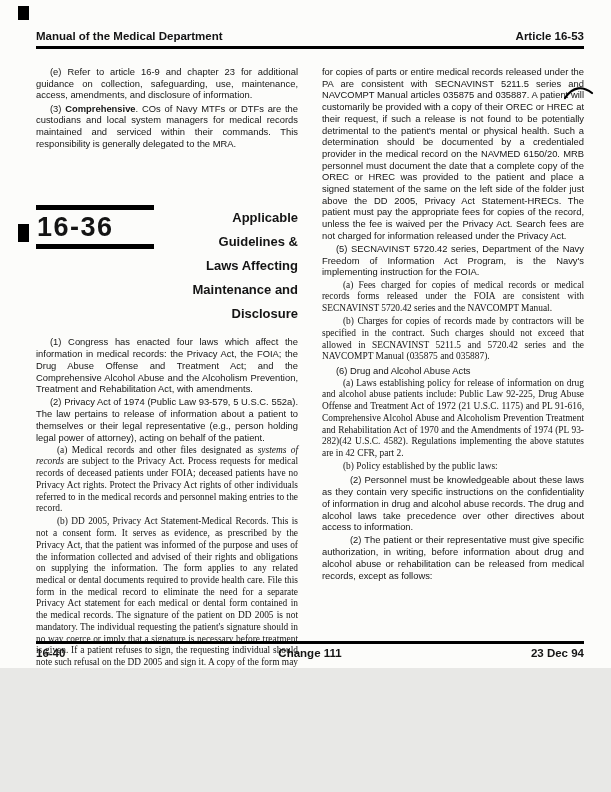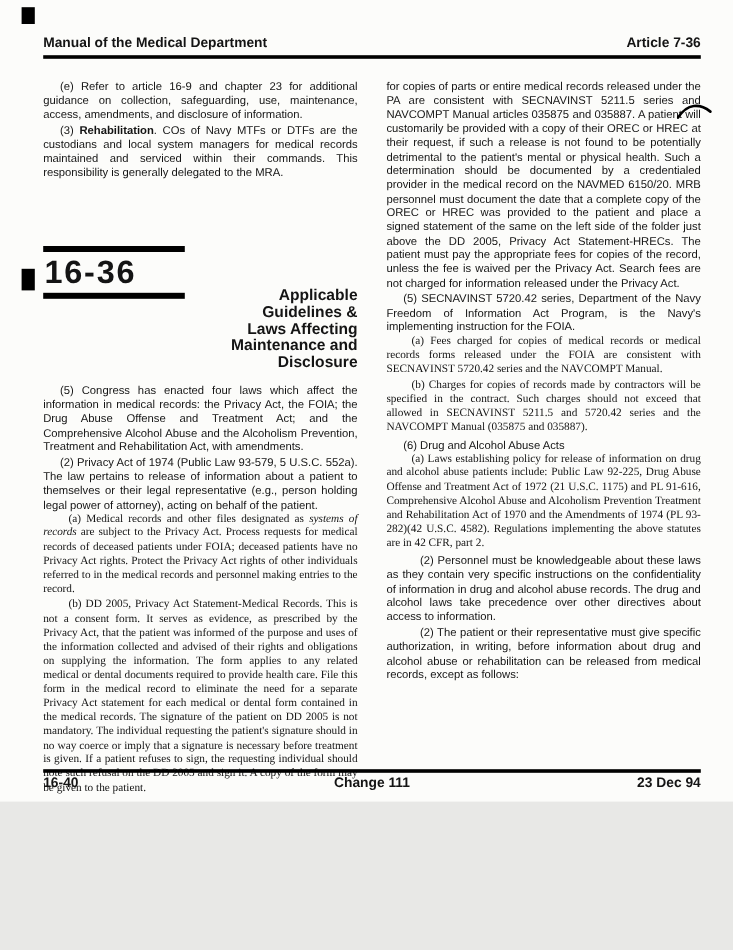--- a/index.html
+++ b/index.html
@@ -32,23 +32,22 @@
   
   .section-block{display:flex;margin:56px 0 10px 0;}
   .section-left{width:118px;flex:0 0 118px;}
   .bar{height:5px;background:#000;}
   .section-number{
     font-size:27px;font-weight:bold;letter-spacing:1.5px;
     padding:2px 0 2px 1px;line-height:30px;
   }
   .section-title{
     flex:1;text-align:right;font-weight:bold;
-    font-size:13px;line-height:14px;white-space:pre-line;
+    font-size:13px;line-height:24px;white-space:pre-line;
     padding-top:1px;
-    margin-top:33px;
   }
   
   .footer{position:absolute;left:36px;right:27px;bottom:9px;}
   .footer-rule{height:3px;background:#000;margin-bottom:3px;}
   .footer-row{position:relative;display:flex;justify-content:space-between;font-weight:bold;font-size:11.5px;}
   .footer-center{position:absolute;left:50%;transform:translateX(-50%);text-align:center;}
   
   .binding-mark{position:absolute;left:18px;width:11px;background:#000;}
   .bm-top{top:6px;height:14px;}
   .bm-mid{top:224px;height:18px;}
@@ -68,61 +67,62 @@
   <svg class="pen-mark pm-top" width="30" height="18">
     <path d="M1,14 C9,2 19,2 28,9" stroke="#000" stroke-width="2.2" fill="none" stroke-linecap="round"></path>
   </svg>
   <svg class="pen-mark pm-bot" width="30" height="18">
     <path d="M1,5 C10,15 20,14 28,4" stroke="#000" stroke-width="2.2" fill="none" stroke-linecap="round"></path>
   </svg>
 
   <div class="header">
     <div class="header-row">
       <span class="header-left">Manual of the Medical Department</span>
-      <span class="header-right">Article 7-36</span>
+      <span class="header-right">Article 16-53</span>
     </div>
     <div class="header-rule"></div>
   </div>
 
   <div class="columns">
 
     <div class="col">
       <div>
           <p class="para level-1"><span>(e) Refer to article 16-9 and chapter 23 for additional guidance on collection, safeguarding, use, maintenance, access, amendments, and disclosure of information.</span></p>
-          <p class="para level-1"><span>(3) </span><span class="bold">Rehabilitation</span><span>. COs of Navy MTFs or DTFs are the custodians and local system managers for medical records maintained and serviced within their commands. This responsibility is generally delegated to the MRA.</span></p>
+          <p class="para level-1"><span>(3) </span><span class="bold">Comprehensive</span><span>. COs of Navy MTFs or DTFs are the custodians and local system managers for medical records maintained and serviced within their commands. This responsibility is generally delegated to the MRA.</span></p>
         </div>
 
       <div class="section-block">
         <div class="section-left">
           <div class="bar"></div>
           <div class="section-number">16-36</div>
           <div class="bar"></div>
         </div>
         <div class="section-title">Applicable
 Guidelines &amp;
 Laws Affecting
 Maintenance and
 Disclosure</div>
       </div>
 
       <div>
-          <p class="para level-1"><span>(5) Congress has enacted four laws which affect the information in medical records: the Privacy Act, the FOIA; the Drug Abuse Offense and Treatment Act; and the Comprehensive Alcohol Abuse and the Alcoholism Prevention, Treatment and Rehabilitation Act, with amendments.</span></p>
+          <p class="para level-1"><span>(1) Congress has enacted four laws which affect the information in medical records: the Privacy Act, the FOIA; the Drug Abuse Offense and Treatment Act; and the Comprehensive Alcohol Abuse and the Alcoholism Prevention, Treatment and Rehabilitation Act, with amendments.</span></p>
           <p class="para level-1"><span>(2) Privacy Act of 1974 (Public Law 93-579, 5 U.S.C. 552a). The law pertains to release of information about a patient to themselves or their legal representative (e.g., person holding legal power of attorney), acting on behalf of the patient.</span></p>
           <p class="para level-2"><span>(a) Medical records and other files designated as </span><span class="italic">systems of records</span><span> are subject to the Privacy Act. Process requests for medical records of deceased patients under FOIA; deceased patients have no Privacy Act rights. Protect the Privacy Act rights of other individuals referred to in the medical records and personnel making entries to the record.</span></p>
           <p class="para level-2"><span>(b) DD 2005, Privacy Act Statement-Medical Records. This is not a consent form. It serves as evidence, as prescribed by the Privacy Act, that the patient was informed of the purpose and uses of the information collected and advised of their rights and obligations on supplying the information. The form applies to any related medical or dental documents required to provide health care. File this form in the medical record to eliminate the need for a separate Privacy Act statement for each medical or dental form contained in the medical records. The signature of the patient on DD 2005 is not mandatory. The individual requesting the patient's signature should in no way coerce or imply that a signature is necessary before treatment is given. If a patient refuses to sign, the requesting individual should note such refusal on the DD 2005 and sign it. A copy of the form may be given to the patient.</span></p>
         </div>
     </div>
 
     <div class="col">
         <p class="para level-1 no-indent"><span>for copies of parts or entire medical records released under the PA are consistent with SECNAVINST 5211.5 series and NAVCOMPT Manual articles 035875 and 035887. A patient will customarily be provided with a copy of their OREC or HREC at their request, if such a release is not found to be potentially detrimental to the patient's mental or physical health. Such a determination should be documented by a credentialed provider in the medical record on the NAVMED 6150/20. MRB personnel must document the date that a complete copy of the OREC or HREC was provided to the patient and place a signed statement of the same on the left side of the folder just above the DD 2005, Privacy Act Statement-HRECs. The patient must pay the appropriate fees for copies of the record, unless the fee is waived per the Privacy Act. Search fees are not charged for information released under the Privacy Act.</span></p>
         <p class="para level-1"><span>(5) SECNAVINST 5720.42 series, Department of the Navy Freedom of Information Act Program, is the Navy's implementing instruction for the FOIA.</span></p>
         <p class="para level-2"><span>(a) Fees charged for copies of medical records or medical records forms released under the FOIA are consistent with SECNAVINST 5720.42 series and the NAVCOMPT Manual.</span></p>
         <p class="para level-2"><span>(b) Charges for copies of records made by contractors will be specified in the contract. Such charges should not exceed that allowed in SECNAVINST 5211.5 and 5720.42 series and the NAVCOMPT Manual (035875 and 035887).</span></p>
         <p class="para level-1"><span>(6) Drug and Alcohol Abuse Acts</span></p>
         <p class="para level-2"><span>(a) Laws establishing policy for release of information on drug and alcohol abuse patients include: Public Law 92-225, Drug Abuse Offense and Treatment Act of 1972 (21 U.S.C. 1175) and PL 91-616, Comprehensive Alcohol Abuse and Alcoholism Prevention Treatment and Rehabilitation Act of 1970 and the Amendments of 1974 (PL 93-282)(42 U.S.C. 4582). Regulations implementing the above statutes are in 42 CFR, part 2.</span></p>
+        <p class="para level-2"><span>(b) Policy established by the public laws:</span></p>
         <p class="para level-3"><span>(2) Personnel must be knowledgeable about these laws as they contain very specific instructions on the confidentiality of information in drug and alcohol abuse records. The drug and alcohol laws take precedence over other directives about access to information.</span></p>
         <p class="para level-3"><span>(2) The patient or their representative must give specific authorization, in writing, before information about drug and alcohol abuse or rehabilitation can be released from medical records, except as follows:</span></p>
       </div>
   </div>
 
   <div class="footer">
     <div class="footer-rule"></div>
     <div class="footer-row">
       <span>16-40</span>
       <span class="footer-center">Change 111</span>

